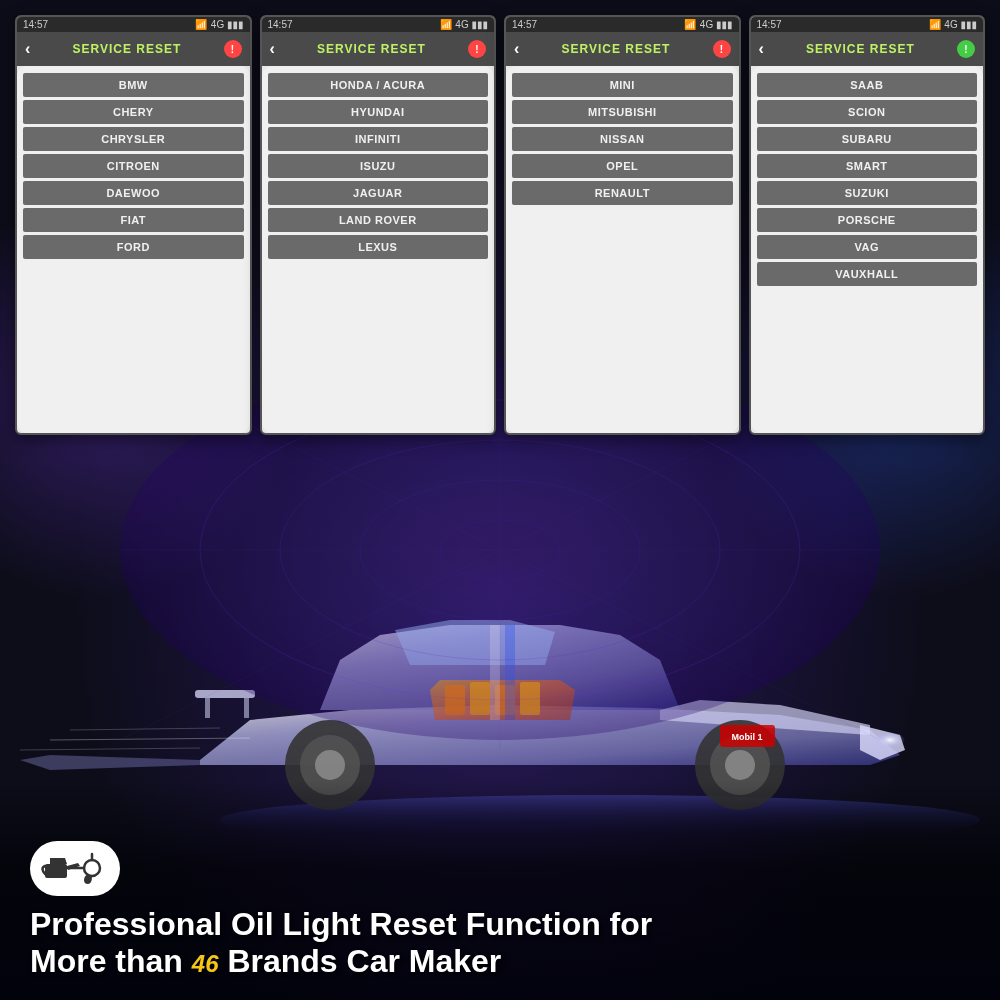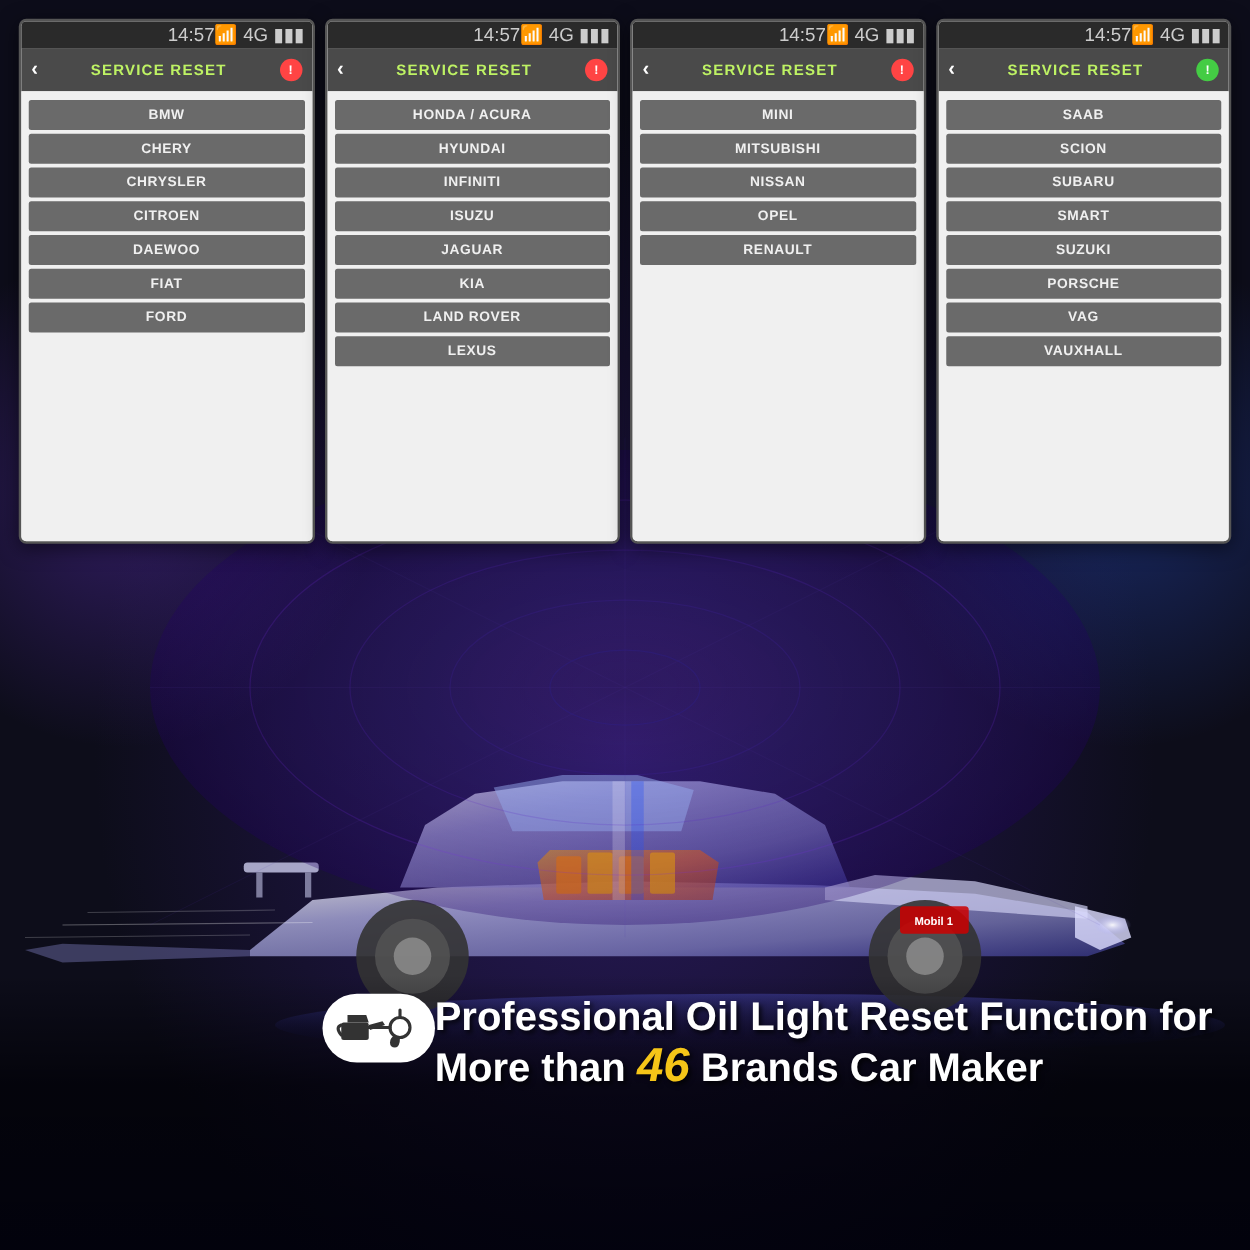--- a/index.html
+++ b/index.html
@@ -69,23 +69,23 @@
       display: flex;
       align-items: center;
       justify-content: space-between;
       min-height: 34px;
     }
 
     .screen-status-bar {
       background: #2a2a2a;
       padding: 2px 6px;
       display: flex;
-      justify-content: flex-end;
+      justify-content: space-between;
       align-items: center;
-      font-size: 15px;
+      font-size: 10px;
       color: #ccc;
     }
 
     .back-arrow {
       color: #fff;
       font-size: 16px;
       font-weight: bold;
     }
 
     .header-title {
@@ -111,20 +111,21 @@
     }
 
     .screen-4 .header-icon {
       background: #44ff44;
     }
 
     .screen-body {
       flex: 1;
       background: #f0f0f0;
       overflow: hidden;
+      border-radius: 11px;
     }
 
     .menu-list {
       list-style: none;
       padding: 4px;
     }
 
     .menu-item {
       background: #6a6a6a;
       margin: 3px 2px;
@@ -140,21 +141,21 @@
 
     
     .bottom-section {
       position: absolute;
       bottom: 0;
       left: 0;
       right: 0;
       height: 220px;
       z-index: 10;
       display: flex;
-      flex-direction: row;
+      flex-direction: column;
       align-items: flex-start;
       justify-content: flex-end;
       padding: 15px 30px 20px 30px;
       background: linear-gradient(to bottom, transparent, rgba(0,0,5,0.7) 40%, rgba(0,0,10,0.85) 100%);
     }
 
     .oil-icon-container {
       display: flex;
       align-items: center;
       margin-bottom: 10px;
@@ -175,21 +176,21 @@
       font-size: 32px;
       font-weight: 900;
       color: #ffffff;
       line-height: 1.15;
       text-shadow: 2px 2px 4px rgba(0,0,0,0.8);
     }
 
     .bottom-text-main .highlight {
       color: #f5c518;
       font-style: italic;
-      font-size: 38px;
+      font-size: 24px;
     }
 
     
     .tunnel-bg {
       position: absolute;
       top: 350px;
       left: 50%;
       transform: translateX(-50%);
       width: 800px;
       height: 400px;
@@ -356,21 +357,20 @@
       <span class="header-title">SERVICE RESET</span>
       <div class="header-icon">!</div>
     </div>
     <div class="screen-body">
       <ul class="menu-list">
         <li class="menu-item">HONDA / ACURA</li>
         <li class="menu-item">HYUNDAI</li>
         <li class="menu-item">INFINITI</li>
         <li class="menu-item">ISUZU</li>
         <li class="menu-item">JAGUAR</li>
-        <li class="menu-item">KIA</li>
         <li class="menu-item">LAND ROVER</li>
         <li class="menu-item">LEXUS</li>
       </ul>
     </div>
   </div>
 
   <div class="screen">
     <div class="screen-status-bar">
       <span>14:57</span>
       <span>📶 4G ▮▮▮</span>

